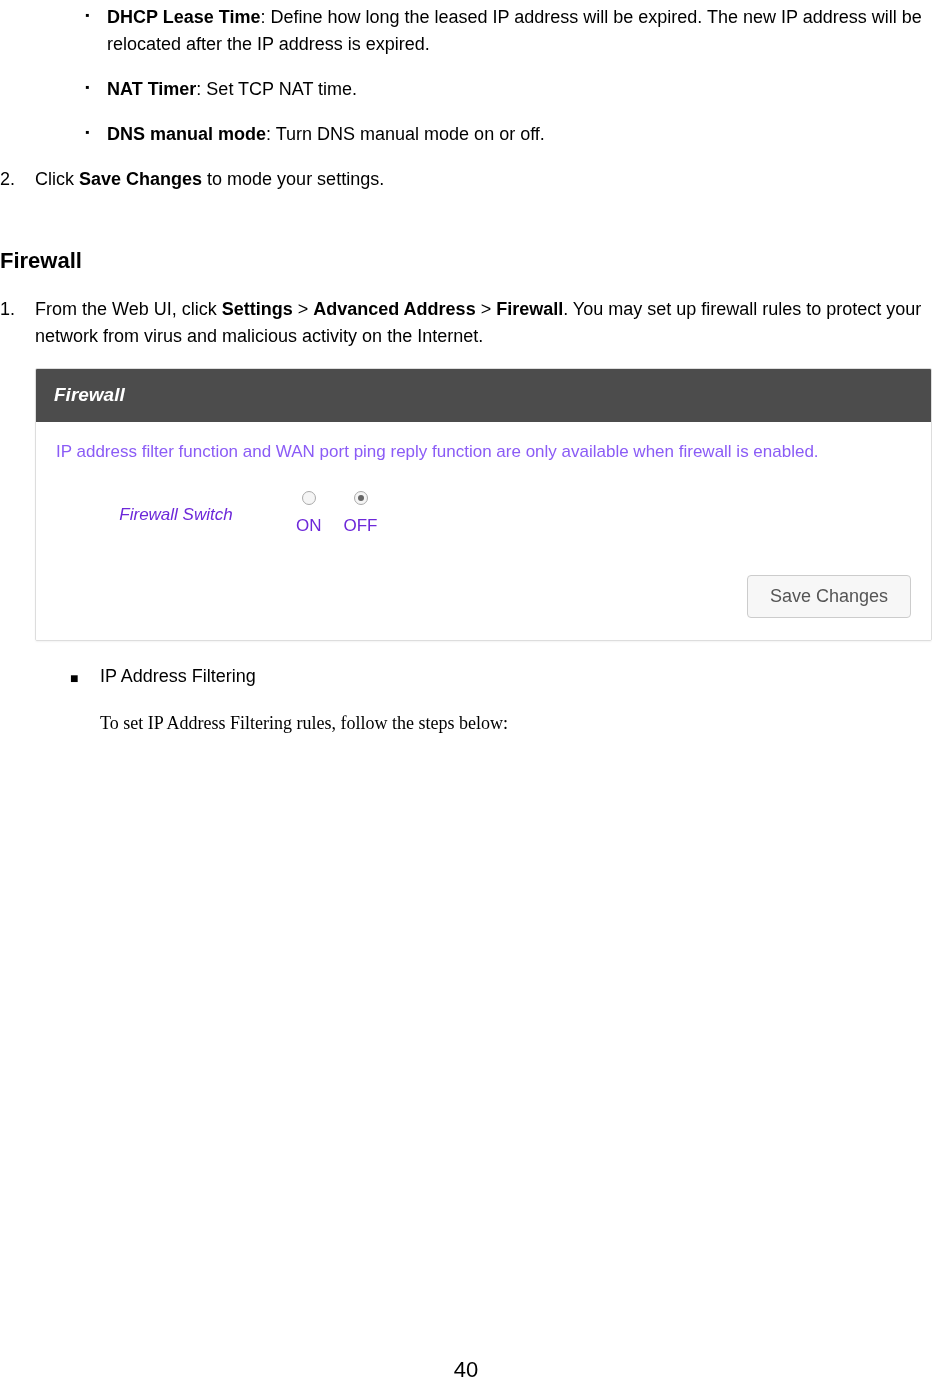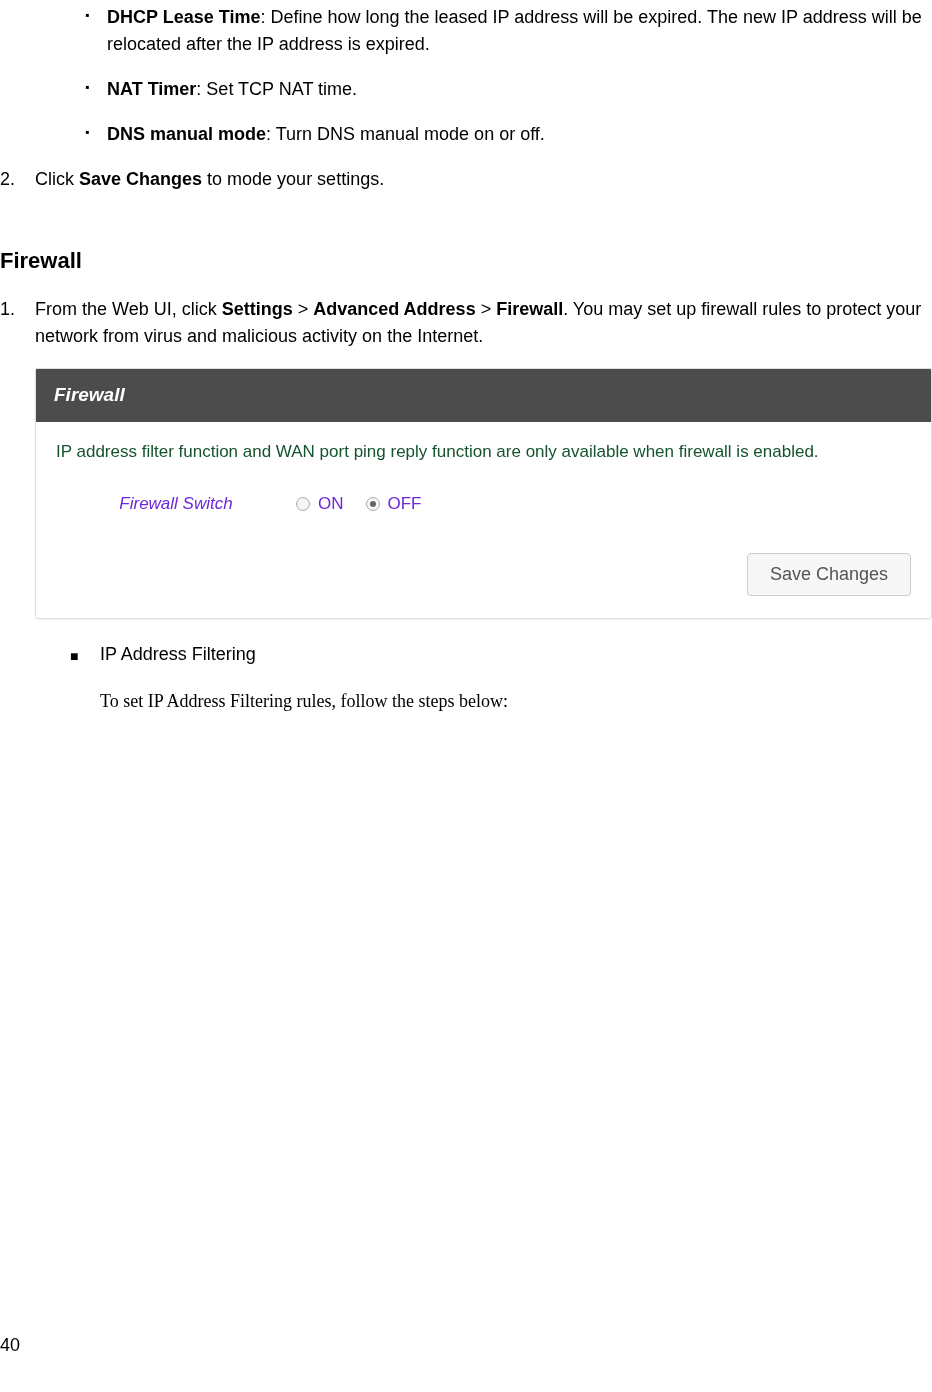--- a/index.html
+++ b/index.html
@@ -71,21 +71,21 @@
       font-style: italic;
       font-weight: bold;
       font-size: 19px;
       padding: 12px 18px;
     }
     .panel-body {
       padding: 18px 20px 22px 20px;
       background: #fff;
     }
     .panel-note {
-      color: #14532d;
+      color: #8b5cf6;
       font-size: 17px;
       line-height: 1.4;
       margin-bottom: 28px;
     }
     .panel-row {
       display: flex;
       align-items: center;
       color: #6d28d9;
       font-size: 17px;
       margin-bottom: 36px;
@@ -97,20 +97,21 @@
     }
     .radio-group {
       display: flex;
       align-items: center;
       gap: 22px;
     }
     .radio-item {
       display: flex;
       align-items: center;
       gap: 8px;
+      flex-direction: column;
     }
     .radio-circle {
       width: 14px;
       height: 14px;
       border: 1px solid #aaa;
       border-radius: 50%;
       display: inline-flex;
       align-items: center;
       justify-content: center;
       background: #f5f5f5;
@@ -157,21 +158,22 @@
       font-weight: normal;
       margin-bottom: 20px;
       display: block;
     }
     .square-bullet-list > li .sub-desc {
       display: block;
       font-family: Liberation Serif, serif;
     }
 
     .page-number {
-      font-size: 18px;
+      text-align: center;
+      font-size: 22px;
       margin-top: 620px;
     }
   </style>
 </head>
 <body>
 
 <div class="page">
 
   <ul class="sub-bullet-list">
     <li>

